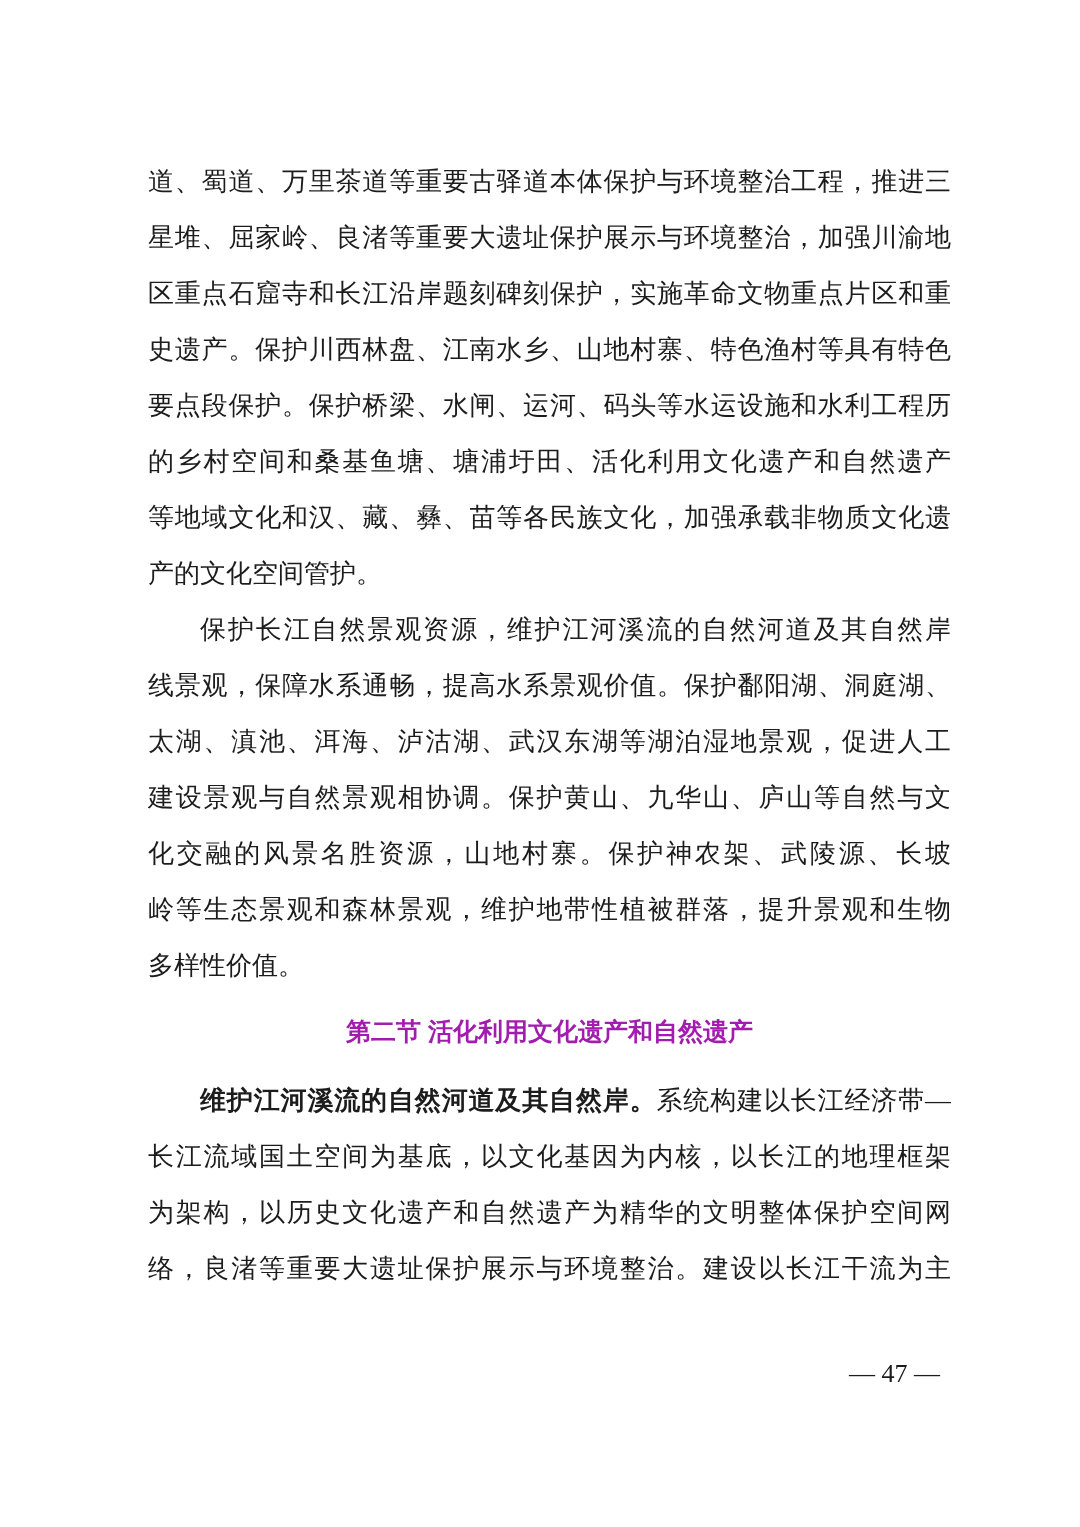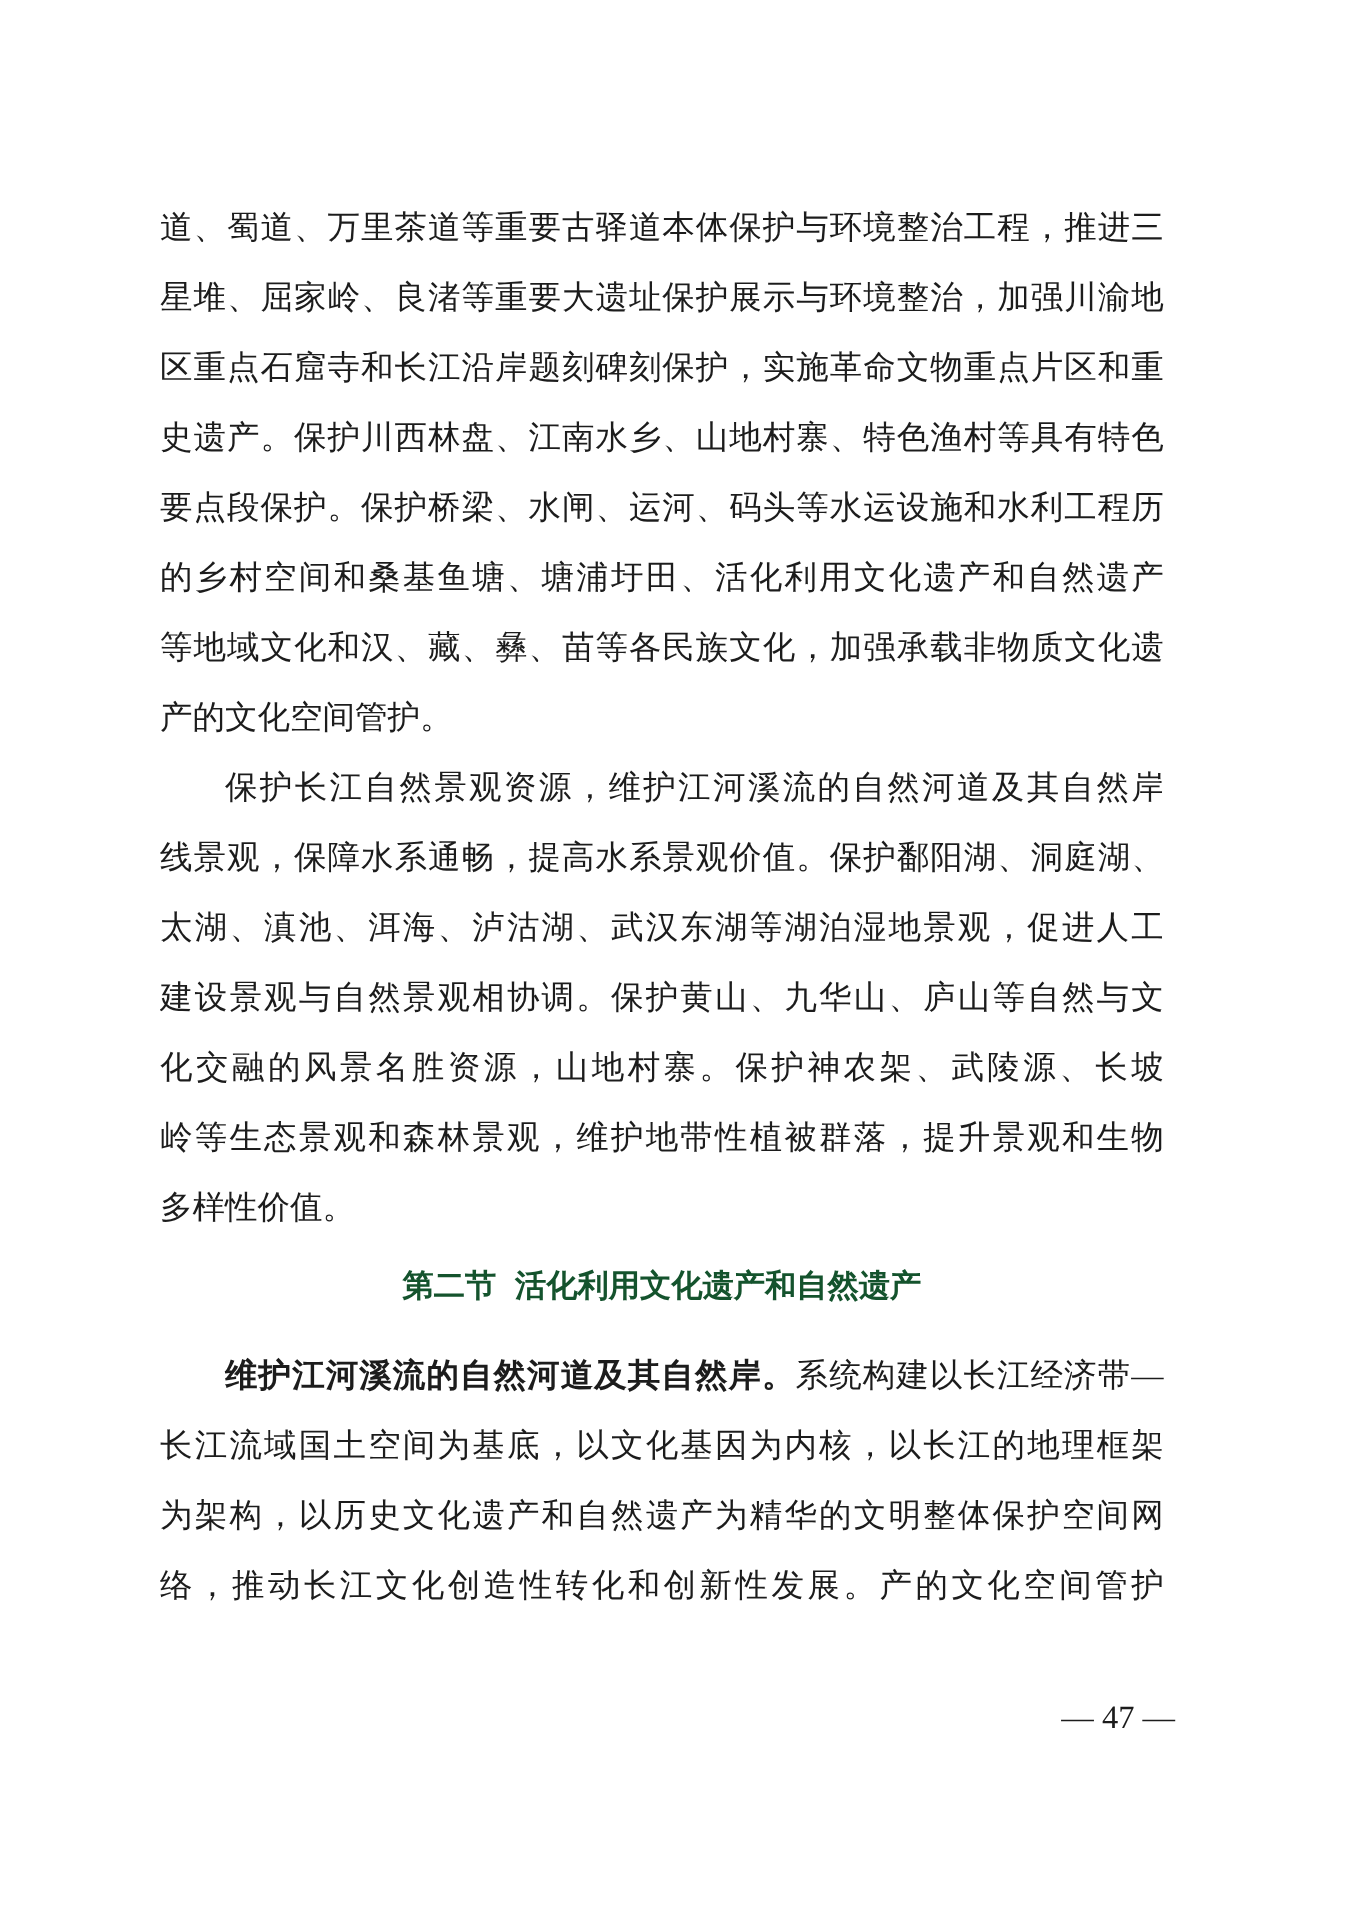--- a/index.html
+++ b/index.html
@@ -11,21 +11,21 @@
     position: relative;
     width: 1080px;
     height: 1527px;
     background: #ffffff;
     color: #1c1c1c;
     font-family: "Liberation Serif", "DejaVu Serif", serif;
     overflow: hidden;
   }
   .text-block {
     position: absolute;
-    left: 128px;
+    left: 148px;
     top: 154px;
     width: 803px;
   }
   .line {
     margin: 0;
     padding: 0;
     font-size: 26px;
     line-height: 56px;
     height: 56px;
     text-align: justify;
@@ -43,22 +43,22 @@
     font-weight: bold;
   }
   .heading {
     margin: 9px 0 14px 0;
     padding: 0;
     font-size: 25px;
     line-height: 56px;
     height: 56px;
     text-align: center;
     font-weight: bold;
-    font-family: Liberation Mono, monospace;
-    color: #14532d;
+    font-family: Liberation Sans, sans-serif;
+    color: #a21caf;
   }
   .footer {
     position: absolute;
     top: 1356px;
     right: 140px;
     font-size: 26px;
     line-height: 36px;
     color: #1c1c1c;
     text-align: left;
   }
@@ -86,18 +86,18 @@
     <p class="line just">岭等生态景观和森林景观，维护地带性植被群落，提升景观和生物</p>
     <p class="line">多样性价值。</p>
 
     <h2 class="heading">第二节 活化利用文化遗产和自然遗产</h2>
 
     <p class="line just indent">
       <span class="lead-bold">维护江河溪流的自然河道及其自然岸。</span><span>系统构建以长江经济带—</span>
     </p>
     <p class="line just">长江流域国土空间为基底，以文化基因为内核，以长江的地理框架</p>
     <p class="line just">为架构，以历史文化遗产和自然遗产为精华的文明整体保护空间网</p>
-    <p class="line just">络，推动长江文化创造性转化和创新性发展。产的文化空间管护</p>
+    <p class="line just">络，良渚等重要大遗址保护展示与环境整治。建设以长江干流为主</p>
 
   </div>
 
   <div class="footer">— 47 —</div>
 </div>
 
 </body></html>

